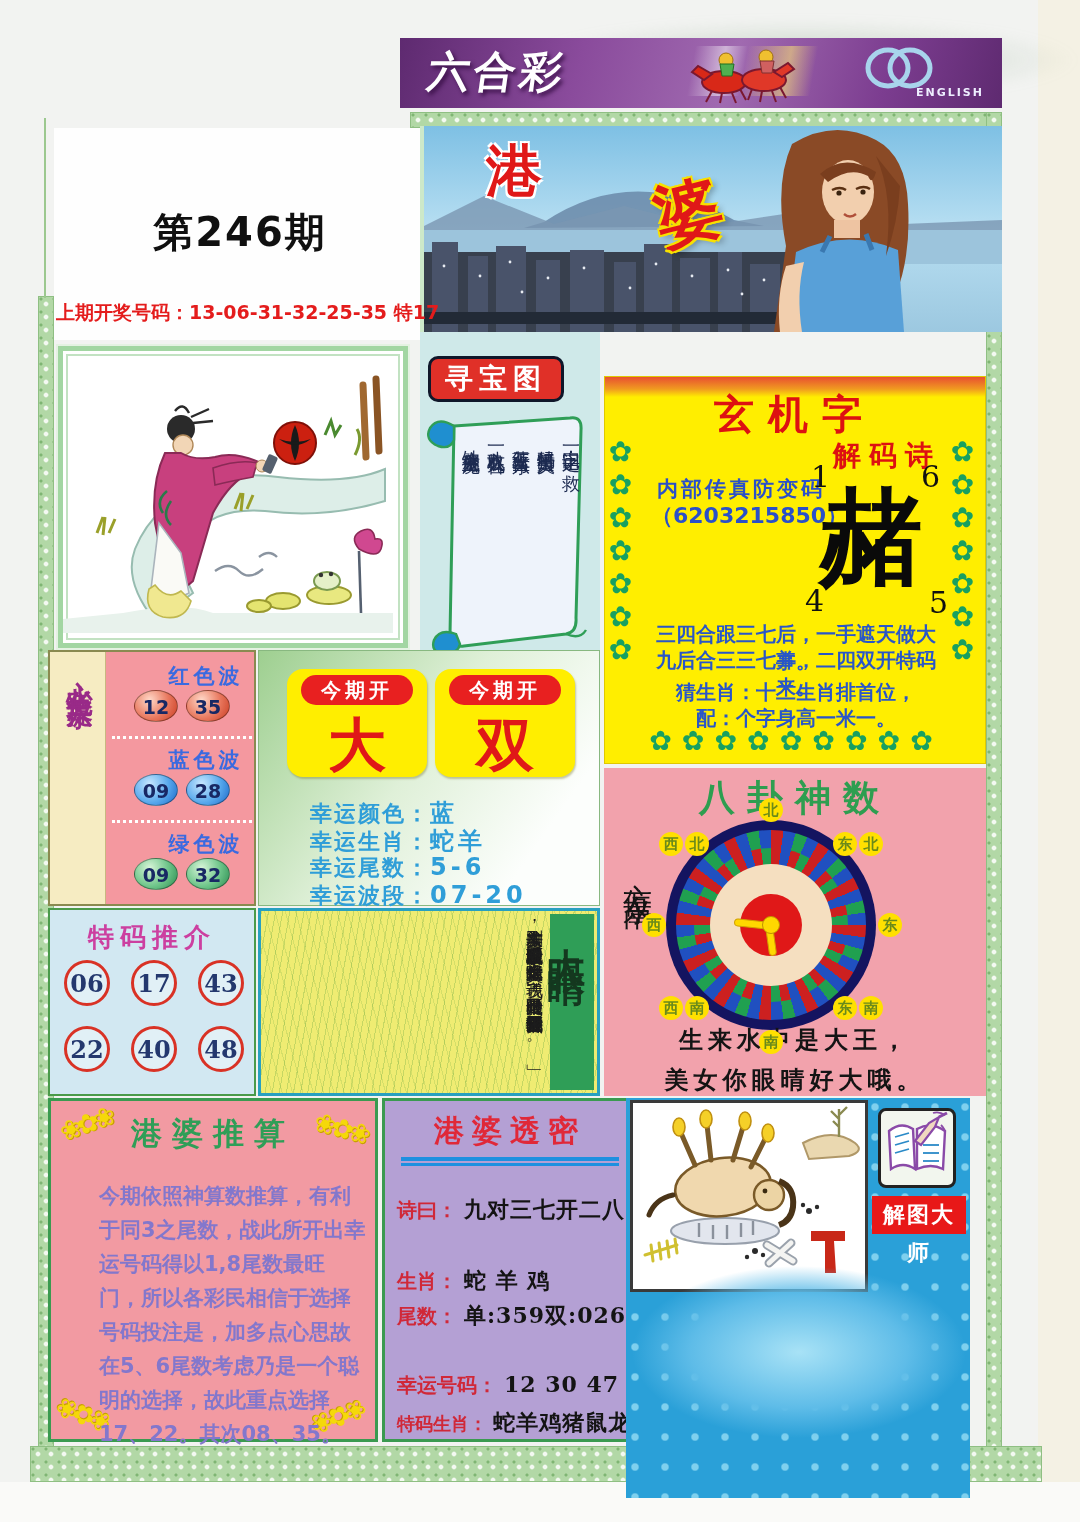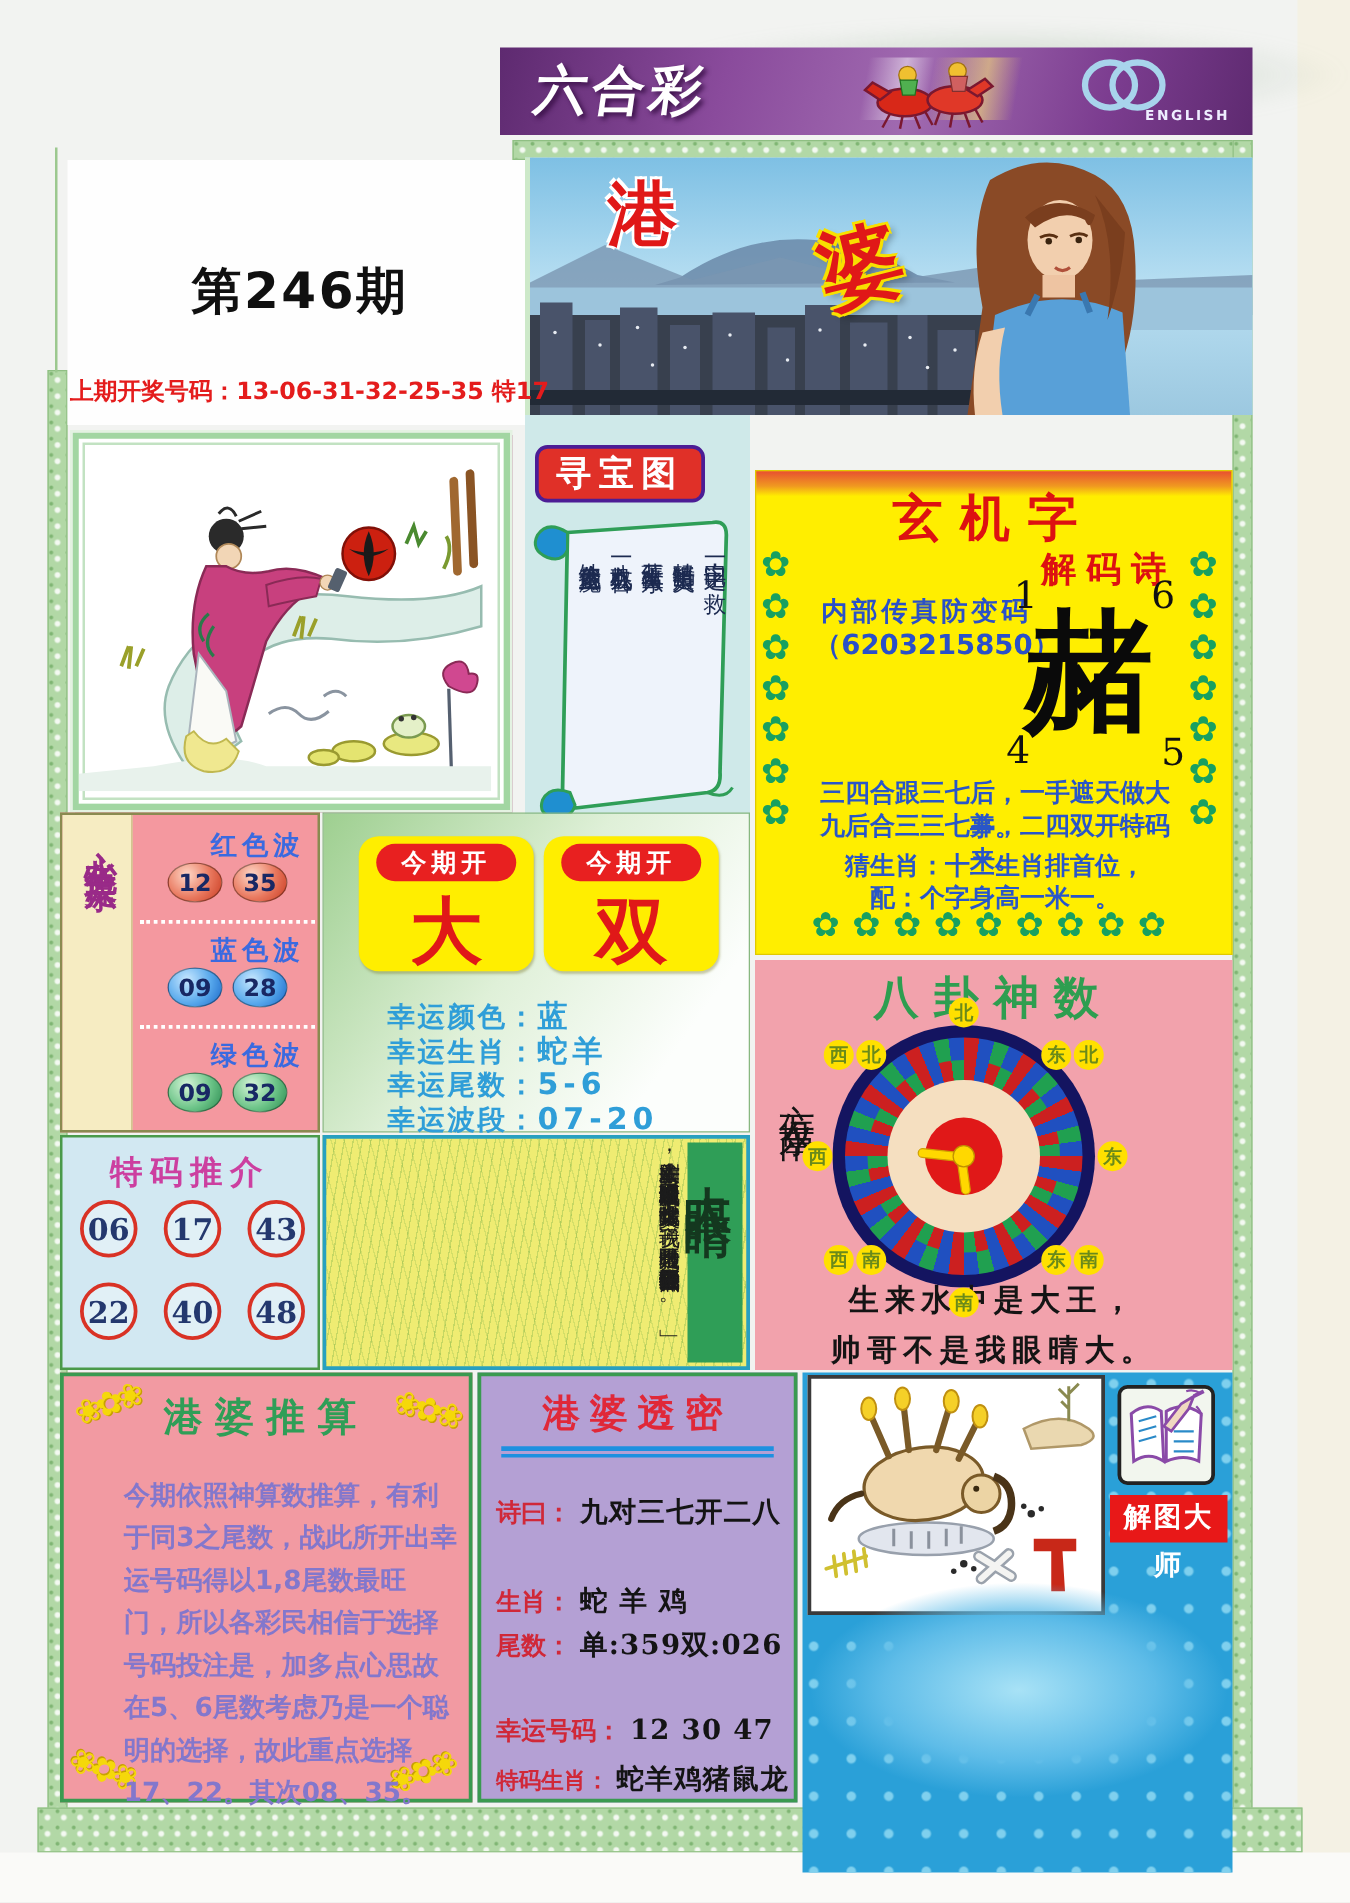--- a/index.html
+++ b/index.html
@@ -48,21 +48,21 @@
   #issue-area { left:54px; top:128px; width:366px; height:212px; background:#fefefe; }
   #issue-no { left:100px; top:205px; width:280px; font-size:40px; font-weight:bold; color:#101010; letter-spacing:2px; }
   #last-draw { left:56px; top:300px; width:380px; font-size:19px; font-weight:bold; color:#e41c1c; }
 
   
   #painting { left:58px; top:346px; width:350px; height:302px; background:#fff;
     border:5px solid #a2d6a2; outline:2px solid #e4f2e2; box-shadow:inset 0 0 0 3px #fff, inset 0 0 0 5px #c2e2c2, 2px 2px 0 #b05a8a; }
 
   
   #treasure-panel { left:420px; top:332px; width:180px; height:322px; background:#cfe9e9; }
-  #treasure-badge { left:8px; top:24px; width:136px; height:46px; background:#e03028; border:3px solid #4c1d95;
+  #treasure-badge { left:8px; top:24px; width:136px; height:46px; background:#e03028; border:3px solid #0f172a;
     border-radius:10px; color:#fff; font-size:28px; font-weight:bold; letter-spacing:6px; line-height:40px; text-align:center; }
   #scroll-svg { left:0; top:74px; }
   #scroll-text { left:36px; top:104px; width:128px; height:196px; font-size:18px; line-height:25px;
     color:#1c2a50; letter-spacing:1px; }
 
   
   #mystery { left:604px; top:376px; width:382px; height:388px; background:#ffee00; border:1px solid #e0c800; }
   #mystery-grad { left:0; top:0; width:100%; height:20px; background:linear-gradient(to bottom,#e85030,#f09a20 60%,rgba(255,238,0,0)); }
   #mystery-title { left:0; top:10px; width:100%; font-size:40px; font-weight:bold; color:#dd1111; letter-spacing:14px; }
   .fl { color:#18a060; }
@@ -153,21 +153,21 @@
 
   
   #secret { left:382px; top:1098px; width:256px; height:344px; background:#b4a0d4; border:3px solid #3a9a50; }
   #secret-title { left:0; top:10px; width:100%; font-size:30px; font-weight:bold; color:#e02838; letter-spacing:8px; }
   #secret-rule { left:16px; top:56px; width:218px; height:9px;
     background:linear-gradient(#1e90e0 0 4px, #b4a0d4 4px 6px, #1e90e0 6px 9px); }
   .srow { left:12px; width:236px; font-size:20px; font-weight:bold; color:#d02838; white-space:nowrap; }
   .srow b { font-family:"DejaVu Serif", serif; font-size:22px; color:#141414; font-weight:bold; letter-spacing:1px; }
 
   
-  #master { left:642px; top:1098px; width:344px; height:400px;
+  #master { left:626px; top:1098px; width:344px; height:400px;
     background-color:#2aa0d8;
     background-image:radial-gradient(circle at 9px 9px, #7fd0ee 3px, rgba(255,255,255,0) 4.5px);
     background-size:30px 30px; }
   #cartoon { left:4px; top:2px; width:238px; height:192px; background:#fff; border:3px solid #3a3a3a; }
   #hb-tile { left:252px; top:10px; width:78px; height:80px; background:#f2f6ee; border:3px solid #222; border-radius:8px; }
   #master-badge { left:246px; top:98px; width:94px; height:38px; background:#e81818; color:#fff;
     font-size:22px; font-weight:bold; text-align:center; line-height:38px; letter-spacing:2px; }
   #blob { left:6px; top:168px; width:334px; height:172px; border-radius:50%;
     background:radial-gradient(closest-side,#a8e2f6,#5ebce8 65%,rgba(94,188,232,0)); }
 
@@ -457,21 +457,21 @@
         </div>
       <div class="dir" style="left:-12px; top:105px">
           <span class="dirball">西</span>
         </div>
       <div class="dir" style="left:18px; top:24px">
           <span class="dirball">西</span>
           <span class="dirball">北</span>
         </div>
     </div>
     <div class="abs bverse" id="bverse1">生来水中是大王，</div>
-    <div class="abs bverse" id="bverse2">帅哥不是我眼晴大。</div>
+    <div class="abs bverse" id="bverse2">美女你眼晴好大哦。</div>
   </div>
 
   <div class="abs" id="deduce">
     <div class="abs bouquet" id="bq-tl">❀✿❀</div>
     <div class="abs bouquet" id="bq-tr">❀✿❀</div>
     <div class="abs bouquet" id="bq-bl">❀✿❀</div>
     <div class="abs bouquet" id="bq-br">❀✿❀</div>
     <div class="abs ctr" id="deduce-title">港婆推算</div>
     <div class="abs" id="deduce-body">今期依照神算数推算，有利于同3之尾数，战此所开出幸运号码得以1,8尾数最旺门，所以各彩民相信于选择号码投注是，加多点心思故在5、6尾数考虑乃是一个聪明的选择，故此重点选择17、22。其次08、35。</div>
   </div>

